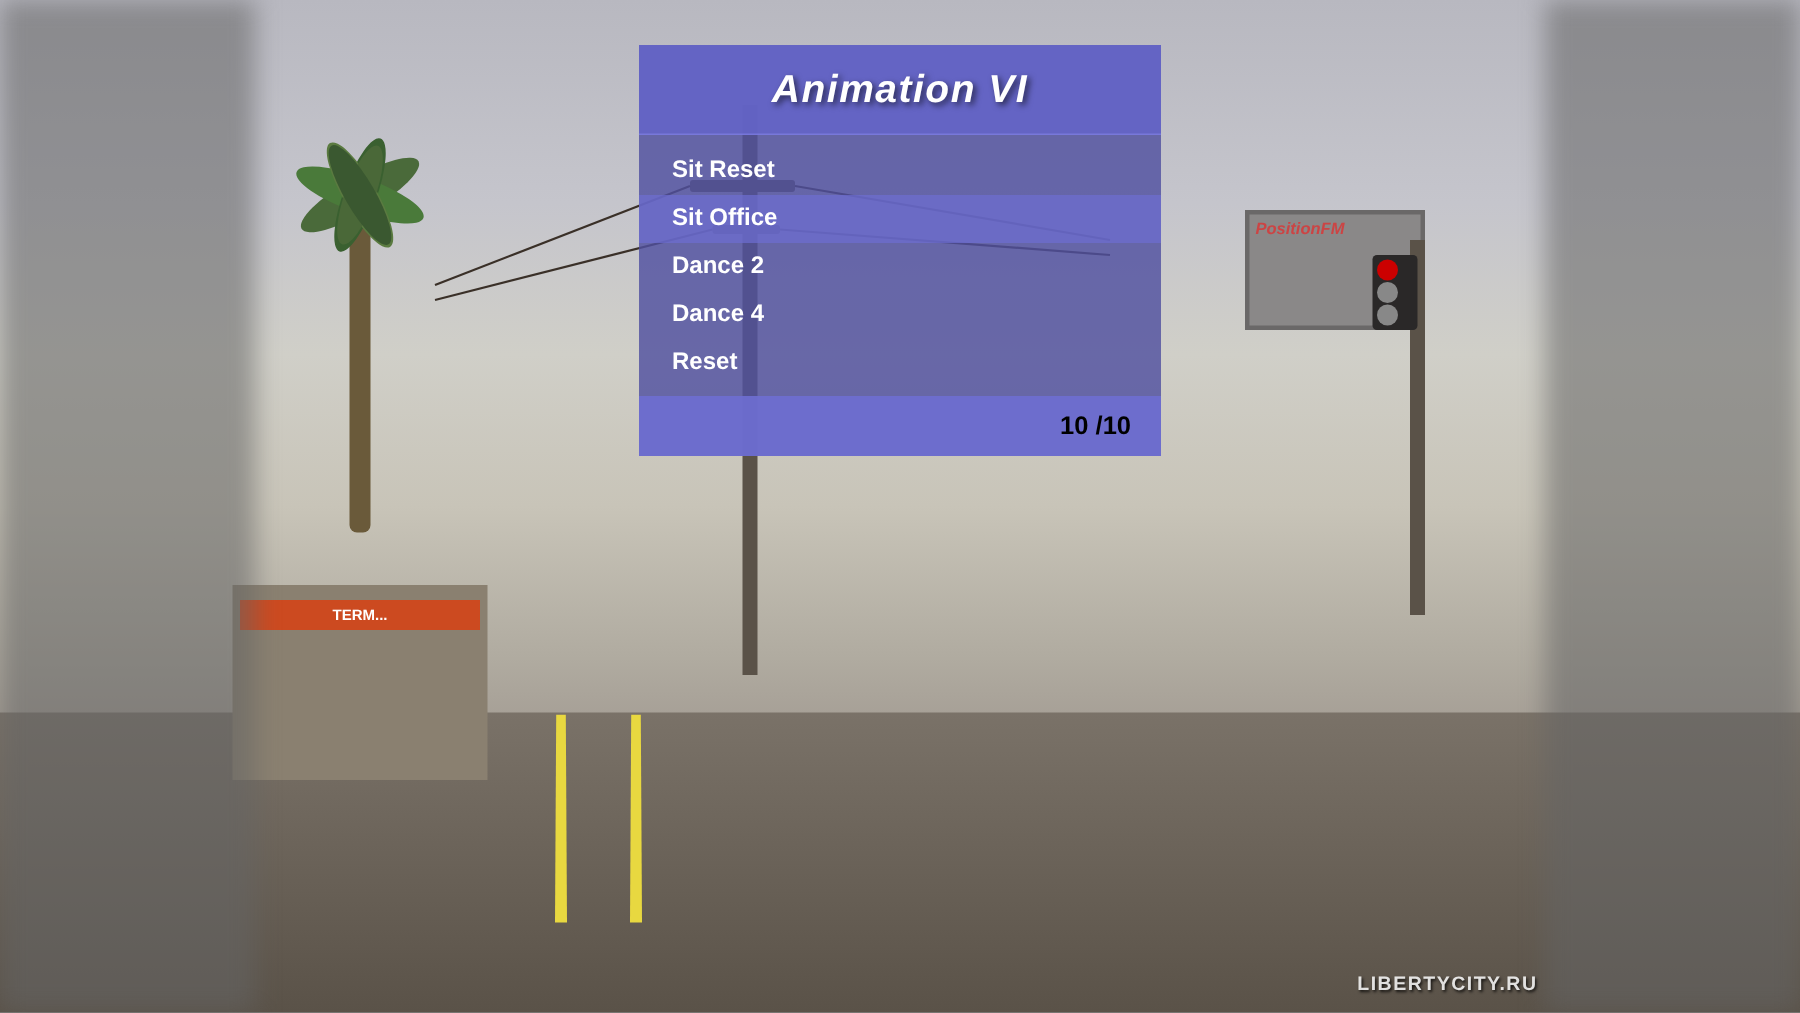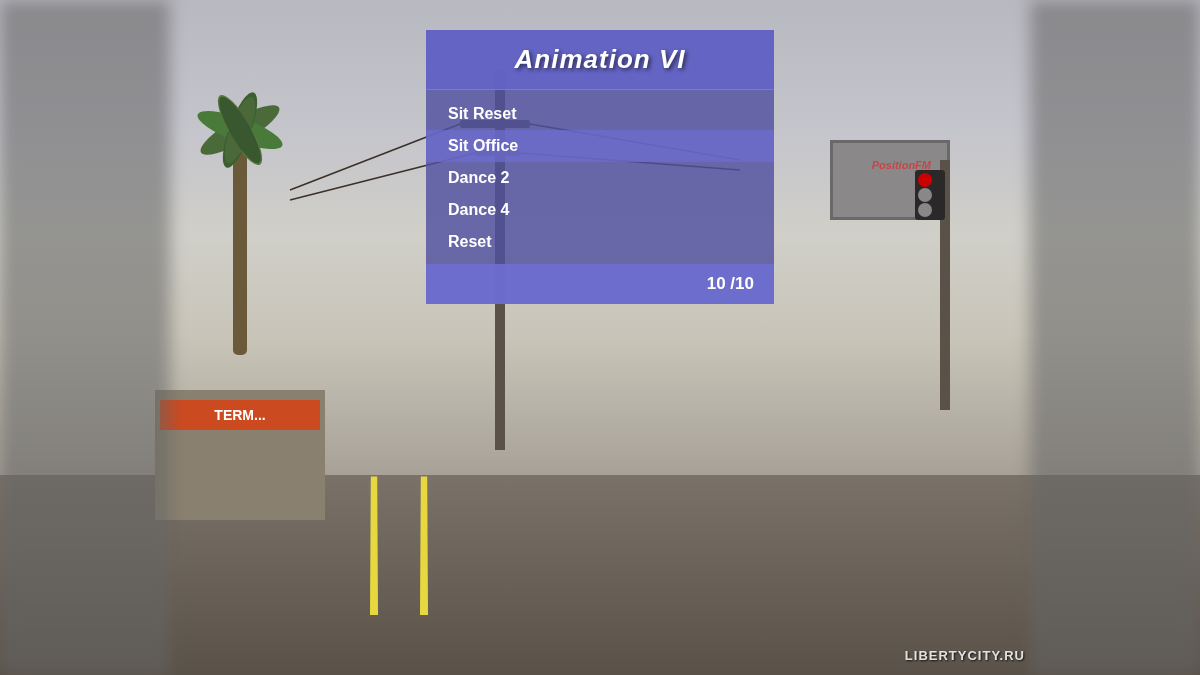--- a/index.html
+++ b/index.html
@@ -92,47 +92,47 @@
       width: 120px;
       height: 80px;
       background: #8a8888;
       border: 3px solid #6a6868;
     }
 
     .billboard-text {
       color: #cc4444;
       font-size: 11px;
       font-weight: bold;
-      text-align: right;
-      padding: 16px;
+      text-align: left;
+      padding: 4px;
       font-style: italic;
     }
 
     
     .store-left {
       position: absolute;
       left: 155px;
       bottom: 155px;
       width: 170px;
       height: 130px;
       background: #8a8070;
     }
 
     .store-sign {
       position: absolute;
       top: 10px;
       left: 5px;
       right: 5px;
-      height: 30px;
+      height: 20px;
       background: #cc4a20;
       display: flex;
       align-items: center;
       justify-content: center;
       color: #fff;
-      font-size: 14px;
+      font-size: 10px;
       font-weight: bold;
     }
 
     
     .watermark {
       position: absolute;
       bottom: 12px;
       right: 175px;
       color: rgba(255,255,255,0.85);
       font-size: 13px;
@@ -192,21 +192,21 @@
       background: rgba(110, 110, 210, 0.9);
       padding: 10px 20px;
       display: flex;
       justify-content: flex-end;
       align-items: center;
     }
 
     .menu-counter {
       font-size: 17px;
       font-weight: bold;
-      color: #ffffff;
+      color: #000000;
     }
   </style>
 </head>
 <body>
 
 <div class="bg-scene"></div>
 
 <div class="road">
   <div class="road-line-left"></div>
   <div class="road-line-right"></div>

